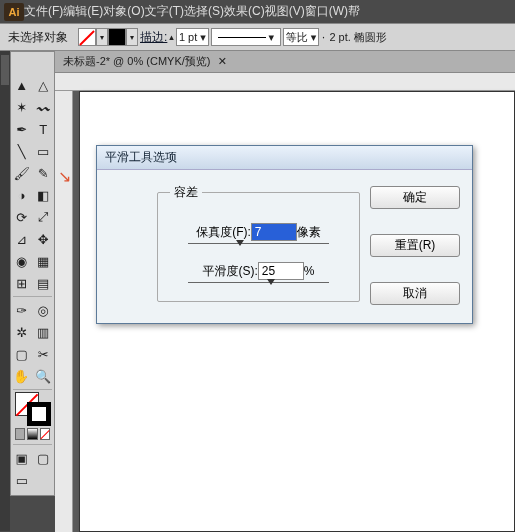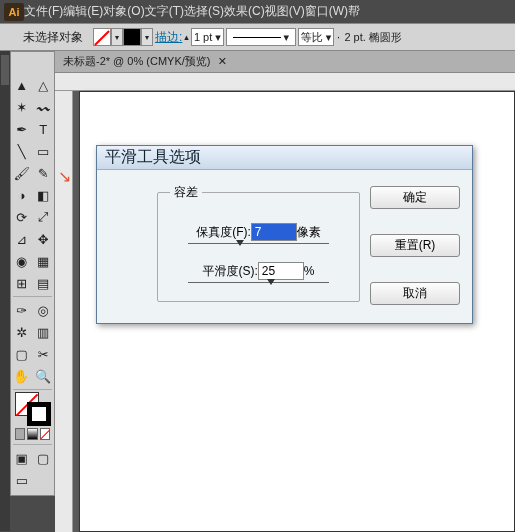--- a/index.html
+++ b/index.html
@@ -4,29 +4,29 @@
 <style>
 * { box-sizing: border-box; margin: 0; padding: 0; font-family: "Microsoft YaHei", sans-serif; }
 body { width: 515px; height: 532px; background: #4a4a4a; overflow: hidden; position: relative; }
 
 
 .menubar { height: 23px; background: #4a4a4a; display: flex; align-items: center; padding: 0 4px; gap: 0; font-size: 12px; color: #ddd; }
 .menubar .logo { width: 20px; height: 18px; background: #3a2a1a; color: #f3a93a; display: flex; align-items: center; justify-content: center; font-weight: bold; font-size: 11px; border-radius: 2px; }
 .menubar .menu-item { cursor: default; }
 
 
-.optbar { height: 28px; background: #d4d4d4; border-top: 1px solid #888; border-bottom: 1px solid #888; display: flex; align-items: center; padding: 0 23px; gap: 2px; font-size: 12px; color: #222; }
+.optbar { height: 28px; background: #d4d4d4; border-top: 1px solid #888; border-bottom: 1px solid #888; display: flex; align-items: center; padding: 0 8px; gap: 2px; font-size: 12px; color: #222; }
 .opt-sel { font-size: 12px; }
 .swatch-group { display: flex; align-items: center; margin-left: 8px; }
 .swatch { width: 18px; height: 18px; border: 1px solid #888; position: relative; }
 .swatch.red-diag { background: #fff; }
 .swatch.red-diag::after { content:""; position:absolute; left:-2px; right:-2px; top:50%; border-top:2px solid red; transform: rotate(-45deg); }
 .swatch.black { background: #000; }
 .swatch-dd { width: 12px; height: 18px; border:1px solid #888; background:#ddd; display:flex; align-items:center; justify-content:center; font-size:8px; }
-.opt-link { color: #0369a1; text-decoration: underline; }
+.opt-link { color: #0f172a; text-decoration: underline; }
 .opt-input { height: 18px; border:1px solid #888; background:#fff; padding:0 2px; font-size:11px; display:flex; align-items:center; }
 .hline { width: 48px; border-top:1px solid #000; }
 
 
 .leftdock { position:absolute; left:0; top:51px; width:10px; height:480px; background:#3a3a3a; }
 .leftdock .tab { width:8px; height:30px; margin:4px 1px; background:#5a5a5a; }
 
 
 .toolbox { position:absolute; left:10px; top:51px; width:45px; background:#d4d4d4; border:1px solid #888; padding:22px 0 4px; }
 .tool-row { display:flex; height:22px; }
@@ -51,21 +51,21 @@
 .canvas-body { display:flex; height:calc(100% - 40px); }
 .ruler-v { width:18px; background:#e9e9e9; border-right:1px solid #999; }
 .artboard-wrap { flex:1; background:#5a5a5a; position:relative; }
 .artboard { position:absolute; left:6px; top:0; right:0; bottom:0; background:#fff; border:1px solid #333; box-shadow:2px 2px 4px rgba(0,0,0,.3); }
 
 
 .arrow { position:absolute; left:58px; top:167px; color:#d53; font-size:16px; z-index:50; }
 
 
 .dialog { position:absolute; left:96px; top:145px; width:377px; background:#eef3f6; border:1px solid #5c7a99; box-shadow:2px 2px 6px rgba(0,0,0,.4); z-index:100; }
-.dialog .titlebar { height:24px; background:linear-gradient(#eaf2fb,#cad9ea); border-bottom:1px solid #aac; display:flex; align-items:center; padding:0 8px; font-size:16px; color:#123; }
+.dialog .titlebar { height:24px; background:linear-gradient(#eaf2fb,#cad9ea); border-bottom:1px solid #aac; display:flex; align-items:center; padding:0 8px; font-size:12px; color:#123; }
 .dialog .body { padding:14px 12px 18px; display:flex; gap:10px; }
 .dialog .left { flex:1;padding-left:48px; }
 .dialog fieldset { border:1px solid #aaa; border-radius:2px; padding:16px 12px 18px; }
 .dialog legend { font-size:12px; padding:0 4px; }
 .param-row { display:flex; align-items:center; justify-content:center; gap:0; font-size:12px; margin:6px 0 2px; }
 .param-row label { text-align:right; }
 .param-row input { width:46px; height:18px; border:1px solid #888; font-size:12px; padding:0 3px; }
 .param-row input.sel { background:#2860d8; color:#fff; }
 .slider-line { height:1px; background:#666; margin:2px 18px 0; position:relative; }
 .slider-line::after { content:""; position:absolute; left:34%; top:-3px; width:0; height:0; border-left:4px solid transparent; border-right:4px solid transparent; border-top:6px solid #333; }

